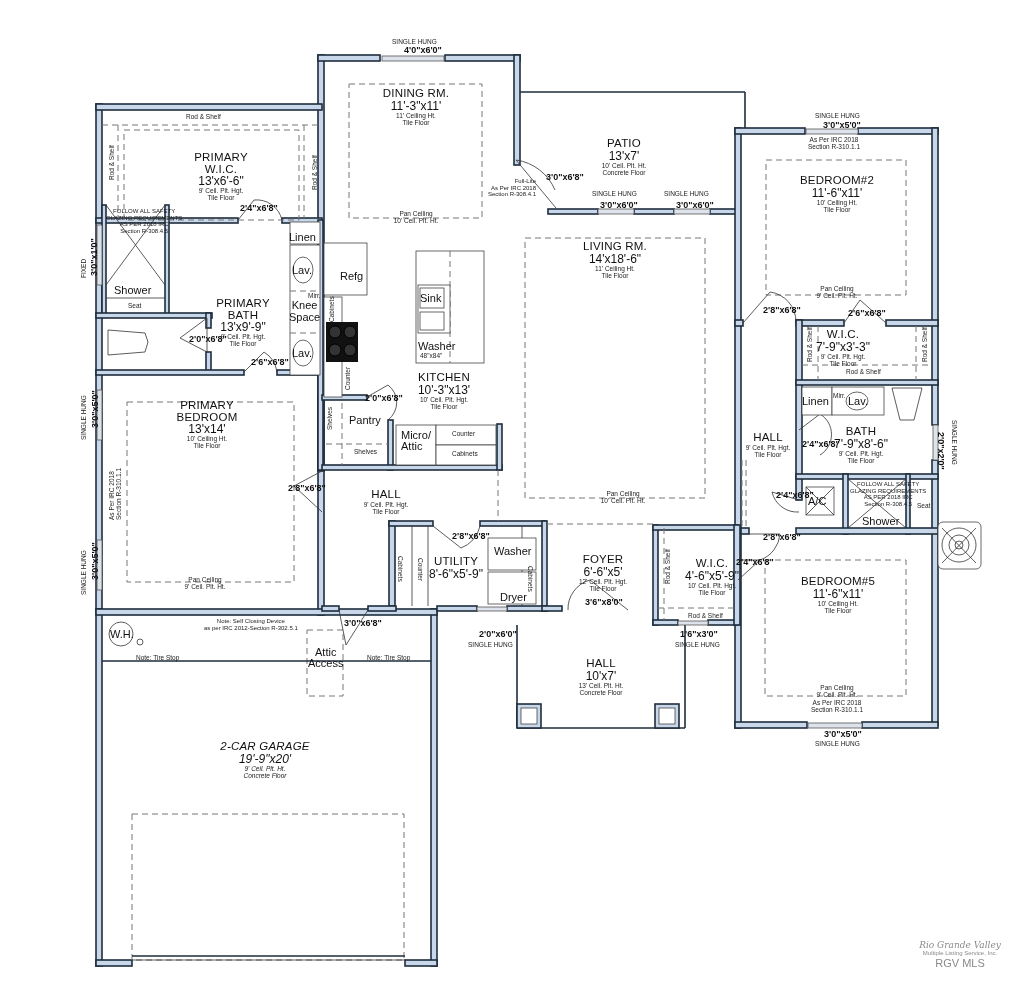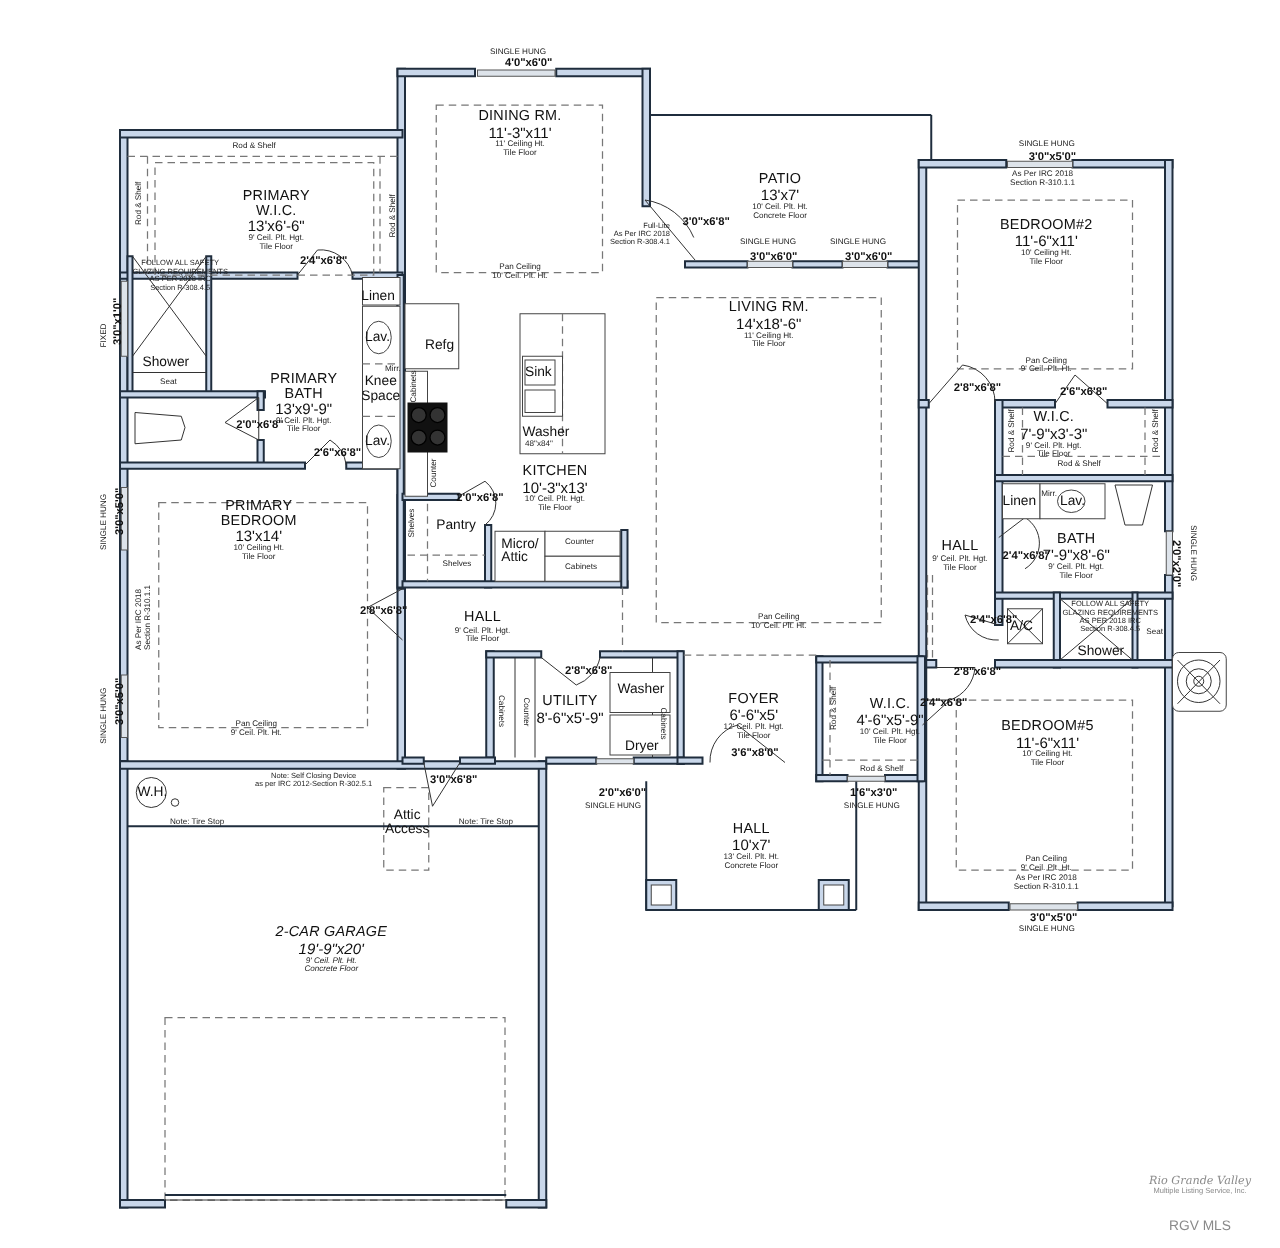--- a/index.html
+++ b/index.html
@@ -11,21 +11,21 @@
   .lbl .s{font-size:6.5px;display:block;line-height:1.15;color:#222;}
   .small{position:absolute;font-size:6.5px;white-space:nowrap;color:#222;}
   .fx{position:absolute;font-size:11px;white-space:nowrap;color:#111;}
   .dim{position:absolute;font-size:9px;font-weight:bold;white-space:nowrap;color:#111;}
   .vert{transform-origin:left top;transform:rotate(-90deg);}
   .vertcw{transform-origin:left top;transform:rotate(90deg);}
   .note{position:absolute;font-size:6px;line-height:1.1;text-align:center;white-space:nowrap;color:#222;}
   .logo{position:absolute;left:905px;top:940px;width:110px;height:50px;text-align:center;color:#8a8a8a;}
   .logo .a{font-family:"DejaVu Serif",serif;font-style:italic;font-size:9px;display:block;}
   .logo .b{font-size:6px;display:block;}
-  .logo .c{font-size:11px;display:block;margin-top:19px;}
+  .logo .c{font-size:11px;display:block;margin-top:1px;}
 </style>
 </head>
 <body>
 
 <svg id="plan" viewBox="0 0 1024 998" xmlns="http://www.w3.org/2000/svg">
   <defs>
     <style>
       .w{fill:#c9d7ea;stroke:#1f2d3d;stroke-width:1.6;}
       .ln{stroke:#1f2d3d;stroke-width:1.6;fill:none;}
       .thin{stroke:#333;stroke-width:0.8;fill:none;}

